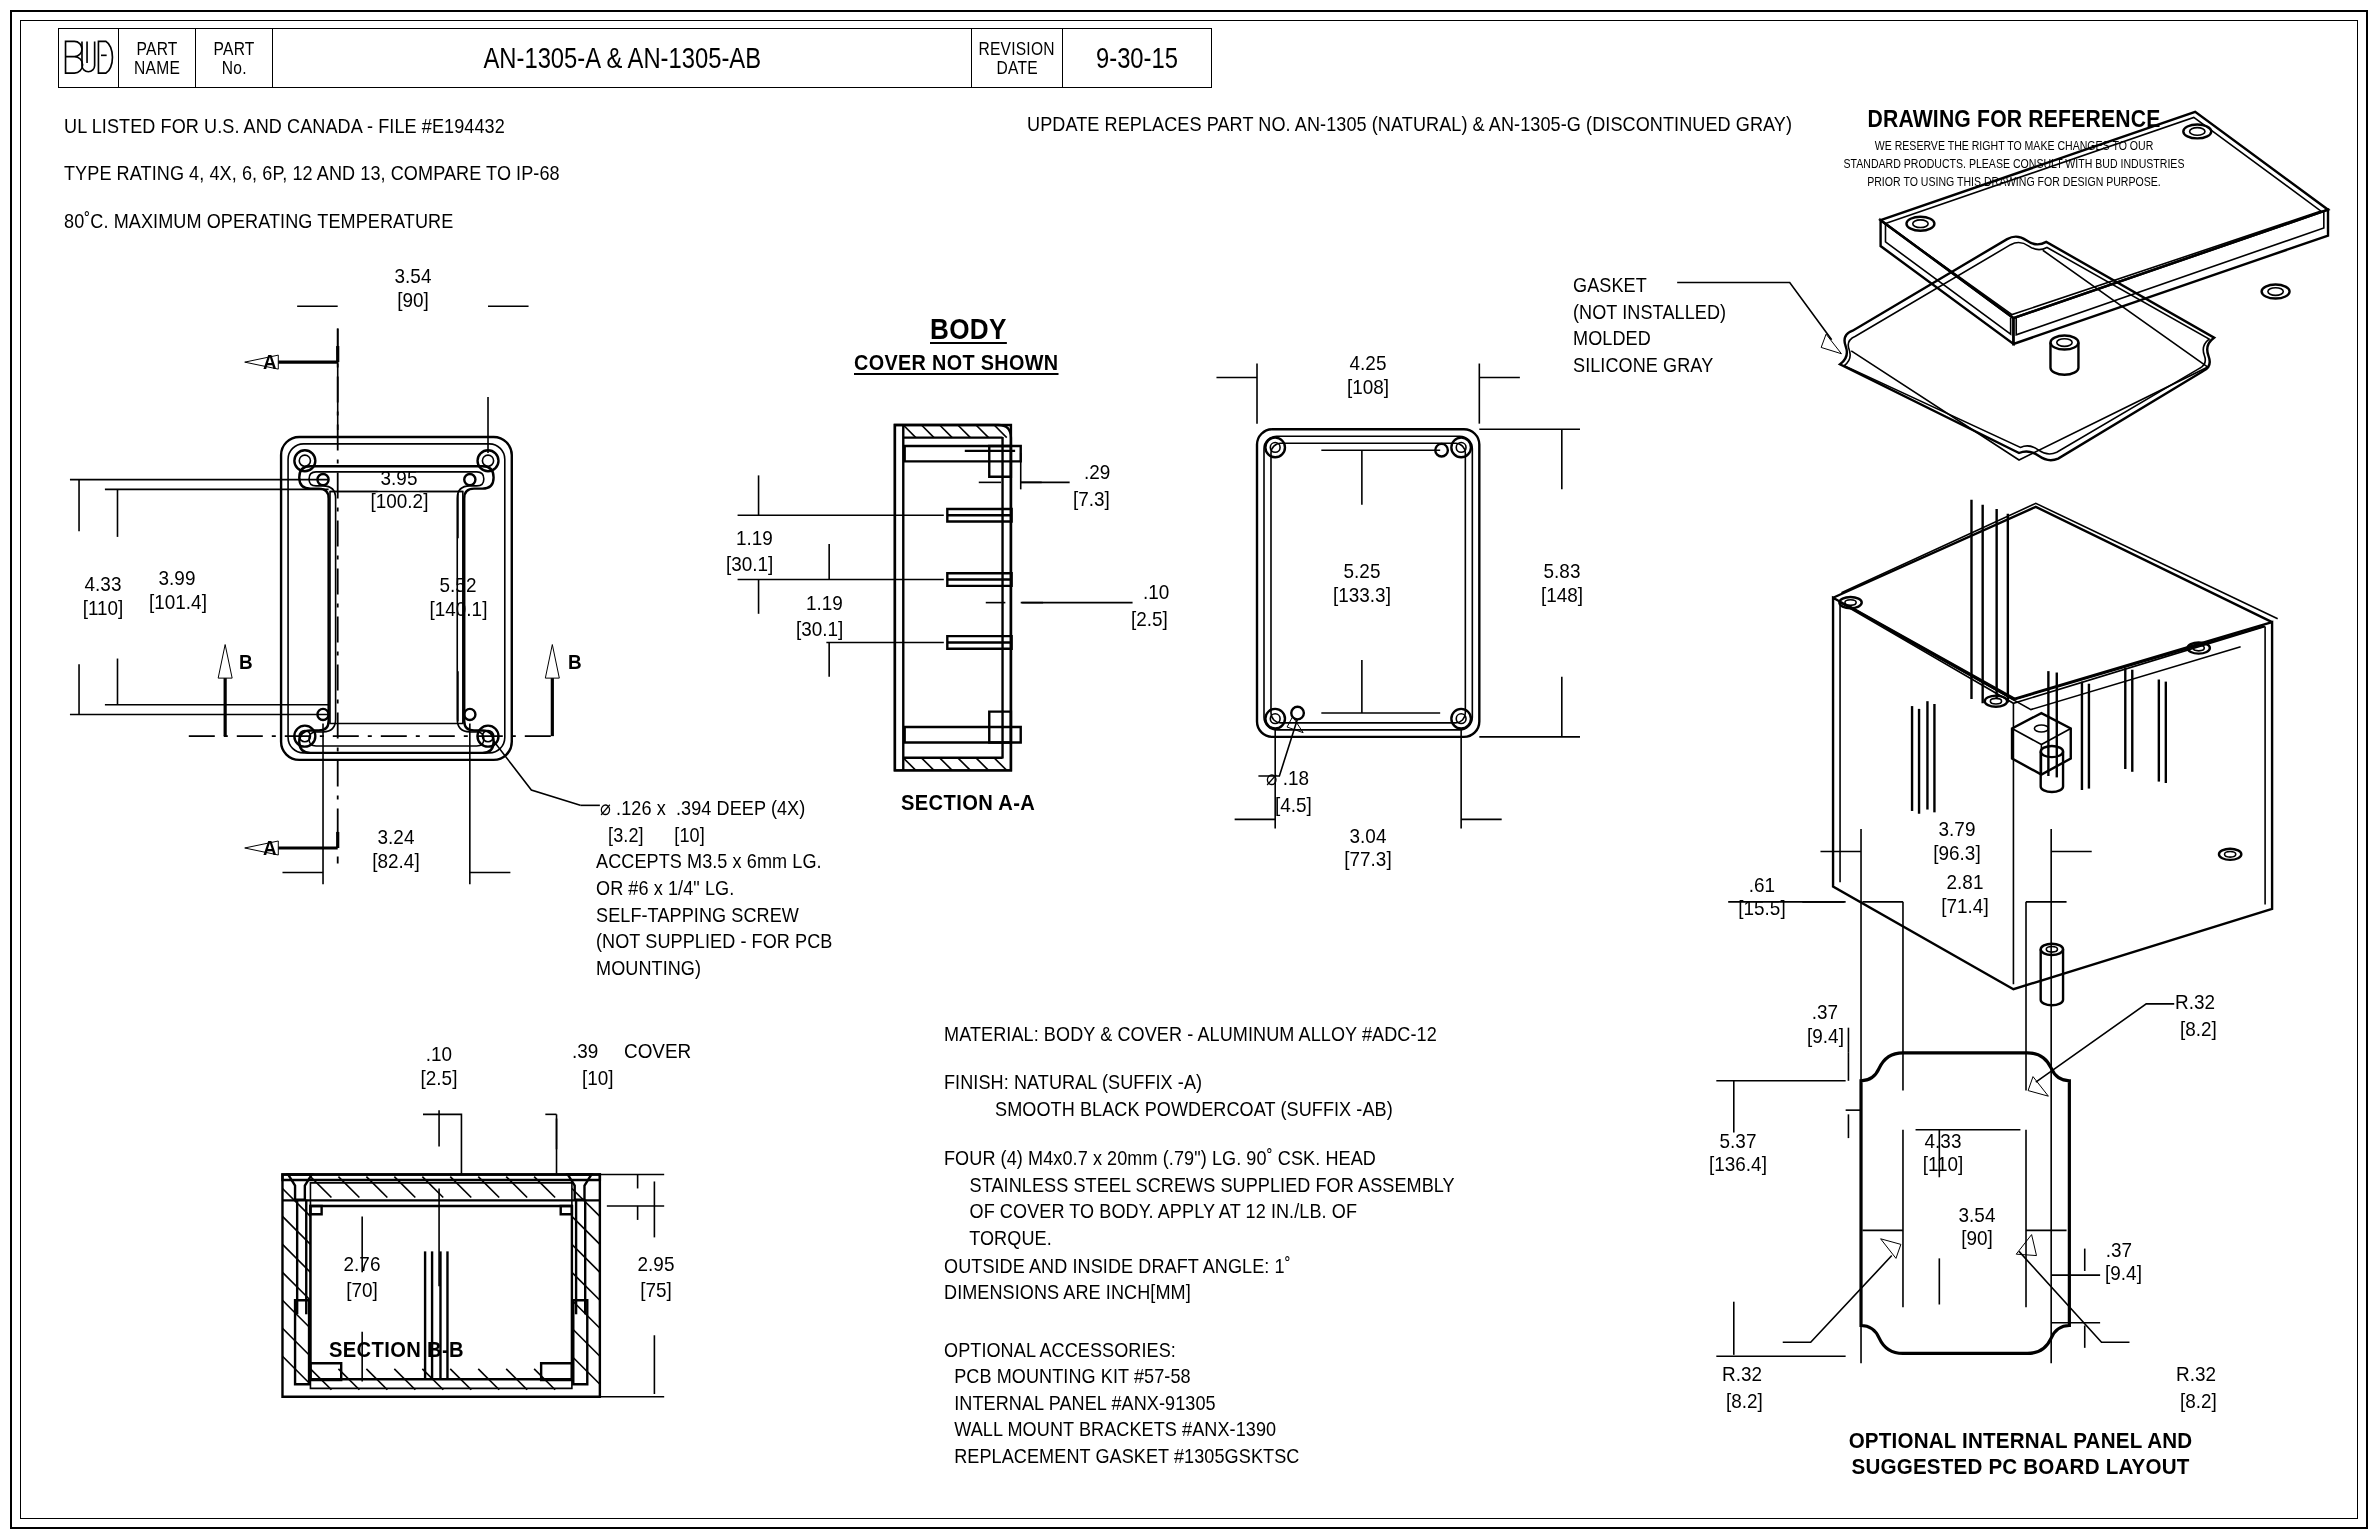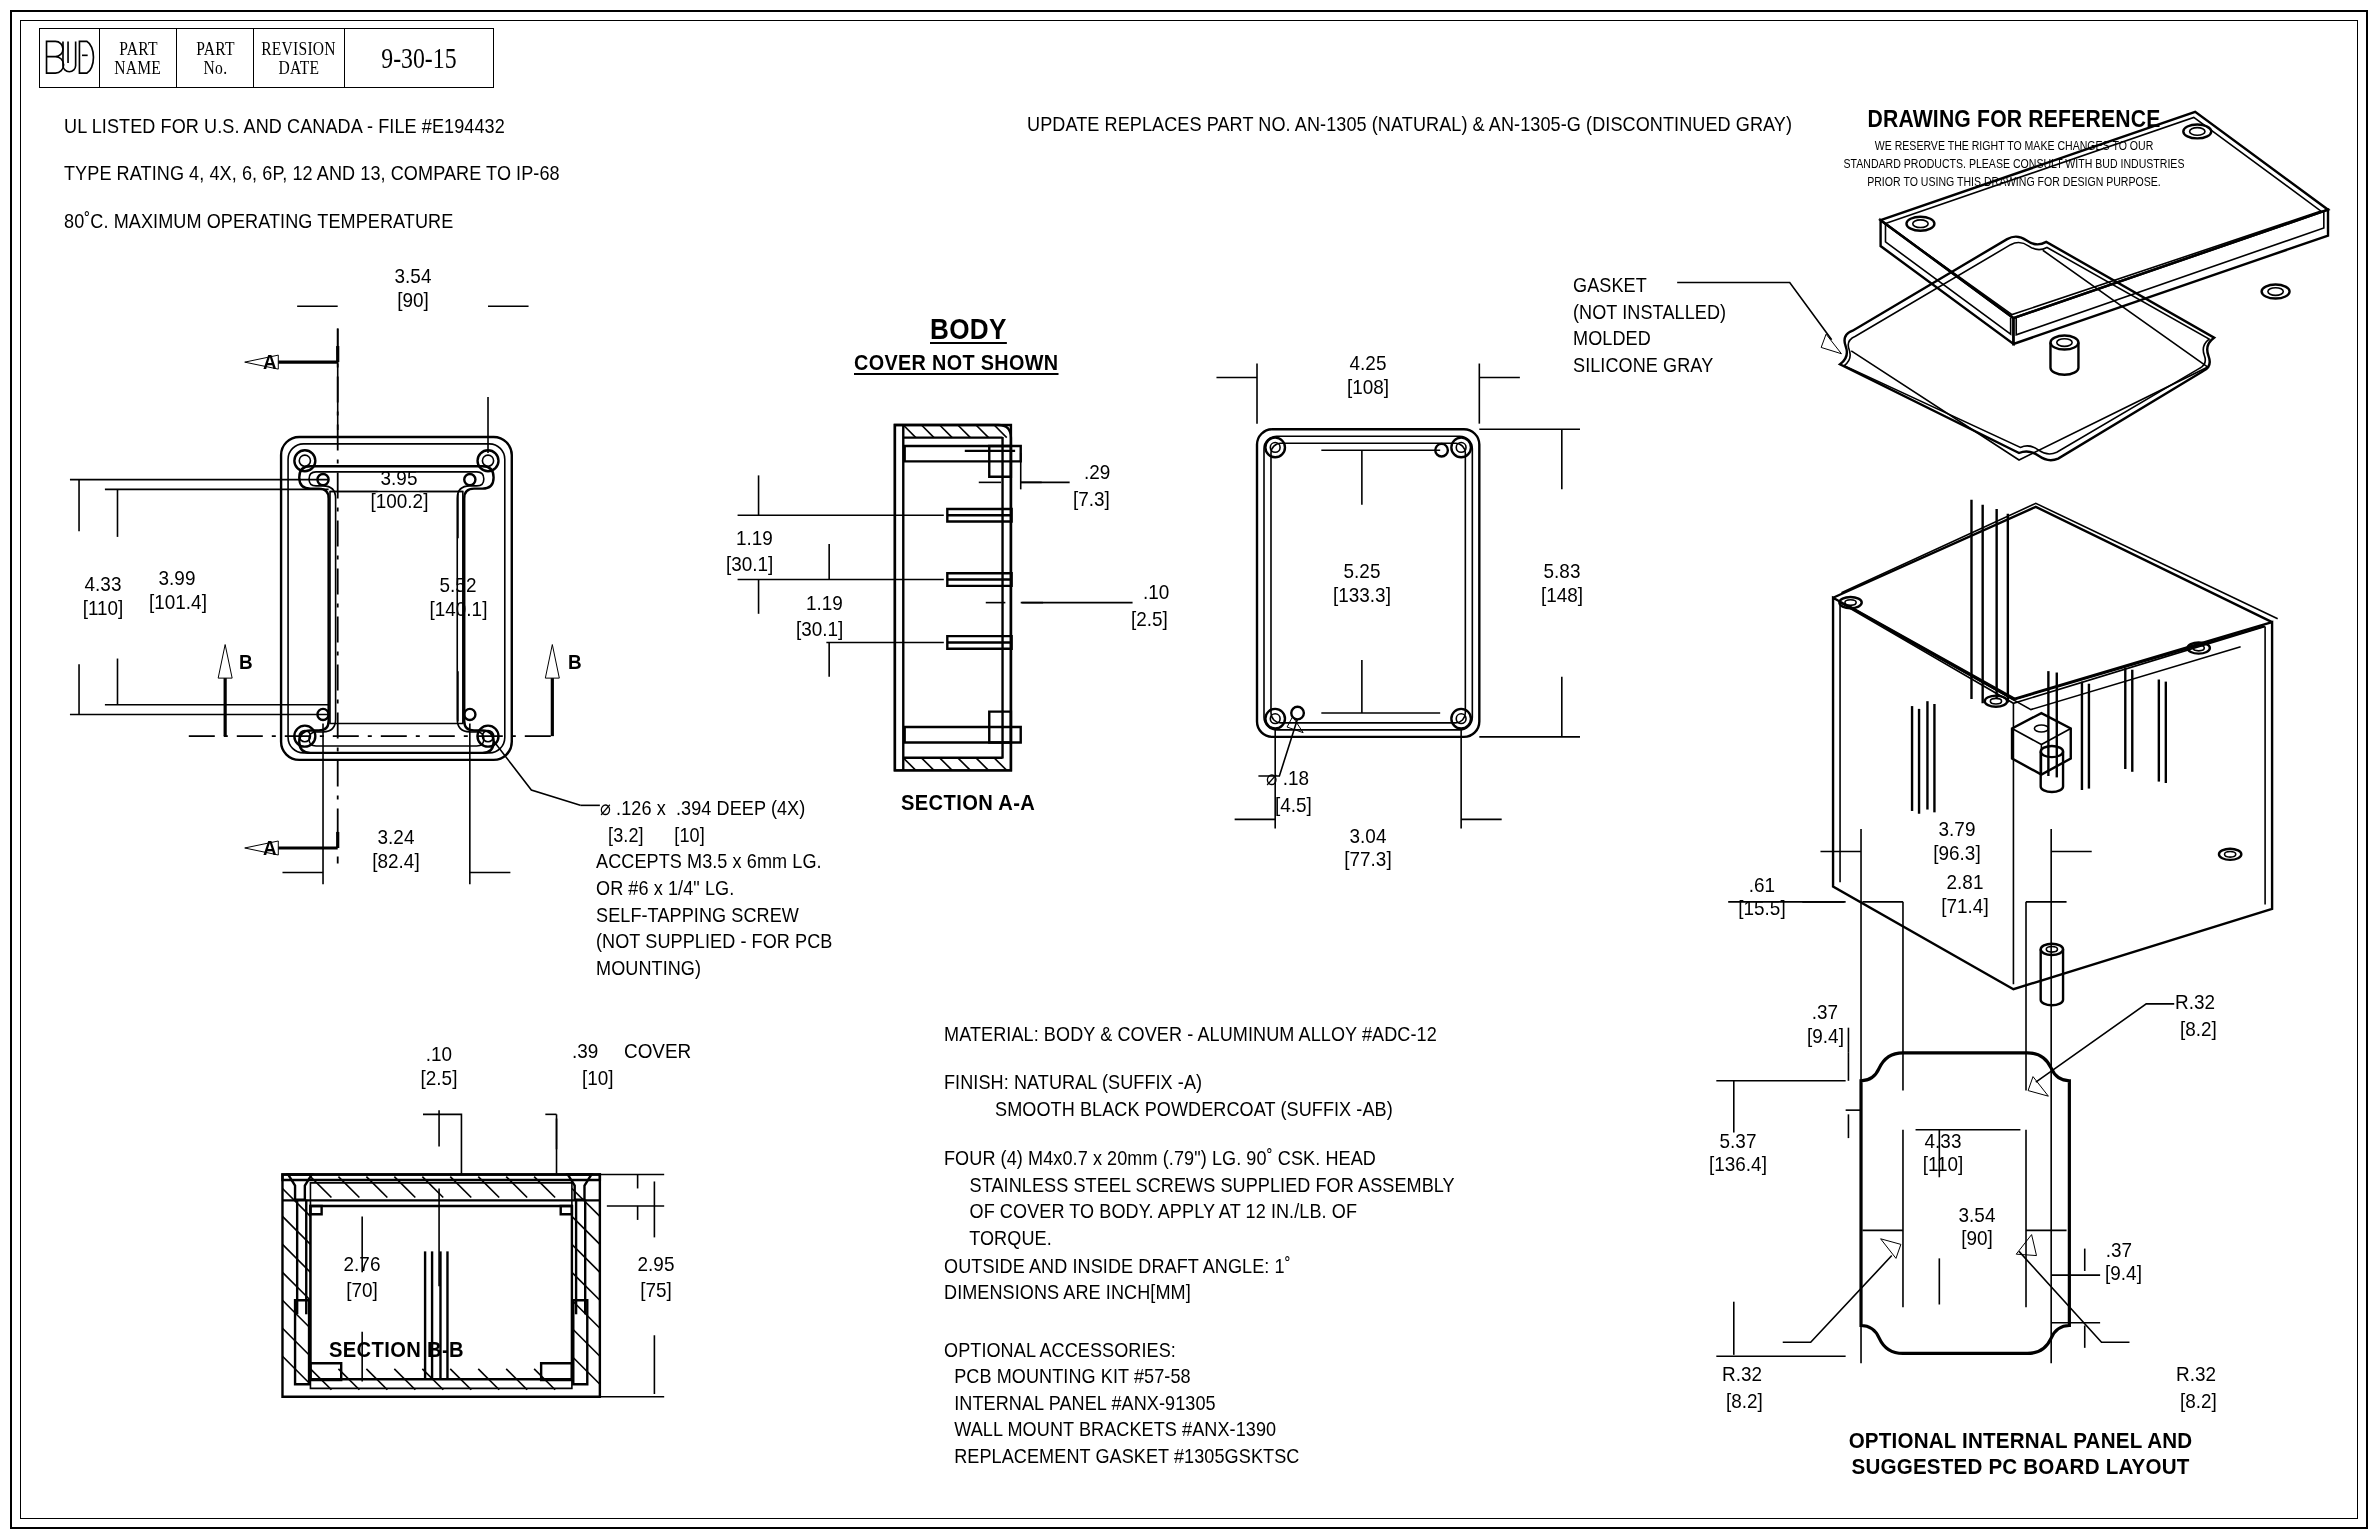--- a/index.html
+++ b/index.html
@@ -4,21 +4,21 @@
 <style>
   html,body{margin:0;padding:0;background:#fff;}
   body{width:2377px;height:1538px;font-family:"Liberation Sans",sans-serif;color:#000;overflow:hidden;}
   #sheet{position:relative;width:2377px;height:1538px;background:#fff;}
 
   
   .border-outer{position:absolute;left:9.8px;top:9.8px;width:2358px;height:1519px;border:2.1px solid #000;box-sizing:border-box;}
   .border-inner{position:absolute;left:19.6px;top:19.6px;width:2338px;height:1499px;border:1.4px solid #000;box-sizing:border-box;}
 
   
-  .tb{position:absolute;left:39px;top:28px;height:60px;border:1.4px solid #000;box-sizing:border-box;display:flex;align-items:stretch;font-family:Liberation Serif, serif;}
+  .tb{position:absolute;left:58px;top:28px;height:60px;border:1.4px solid #000;box-sizing:border-box;display:flex;align-items:stretch;}
   .tb-cell{display:flex;align-items:center;justify-content:center;border-right:1.4px solid #000;box-sizing:border-box;padding:0 4.2px;}
   .tb-cell:last-child{border-right:none;}
   .tb-stack{display:flex;flex-direction:column;align-items:center;justify-content:center;line-height:1.0;}
   .tb-lab{font-size:19px;letter-spacing:0.3px;transform:scaleX(.82);}
   .tb-big{font-size:31px;letter-spacing:0.3px;transform:scaleX(.82);white-space:nowrap;}
   .tb-mid{font-size:29px;transform:scaleX(.82);white-space:nowrap;}
   .logo{width:60px;display:flex;align-items:center;justify-content:center;}
   .logo svg{display:block;}
 
   
@@ -64,20 +64,23 @@
       <div class="tb-stack">
         <span class="tb-lab">PART</span>
         <span class="tb-lab">NAME</span>
       </div>
     </div>
     <div class="tb-cell" style="width:77px;">
       <div class="tb-stack">
         <span class="tb-lab">PART</span>
         <span class="tb-lab">No.</span>
       </div>
+    </div>
+    <div class="tb-cell" style="width:699px;">
+      <span class="tb-mid">AN-1305-A    &amp;     AN-1305-AB</span>
     </div>
     <div class="tb-cell" style="width:91px;">
       <div class="tb-stack">
         <span class="tb-lab">REVISION</span>
         <span class="tb-lab">DATE</span>
       </div>
     </div>
     <div class="tb-cell" style="width:148px;">
       <span class="tb-mid">9-30-15</span>
     </div>

